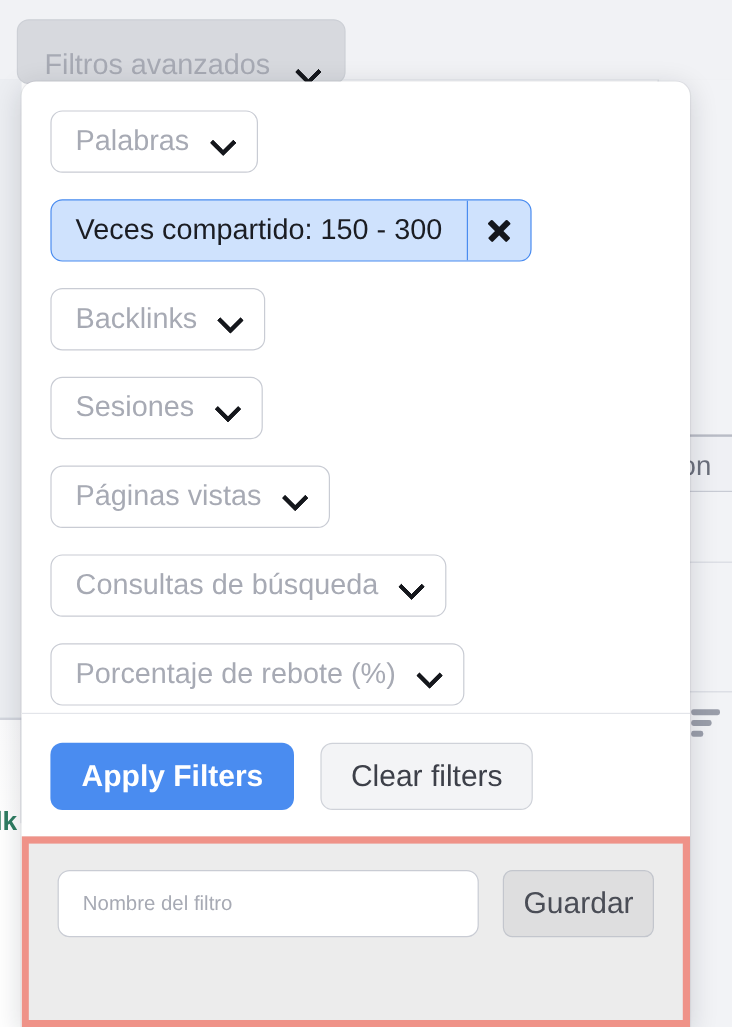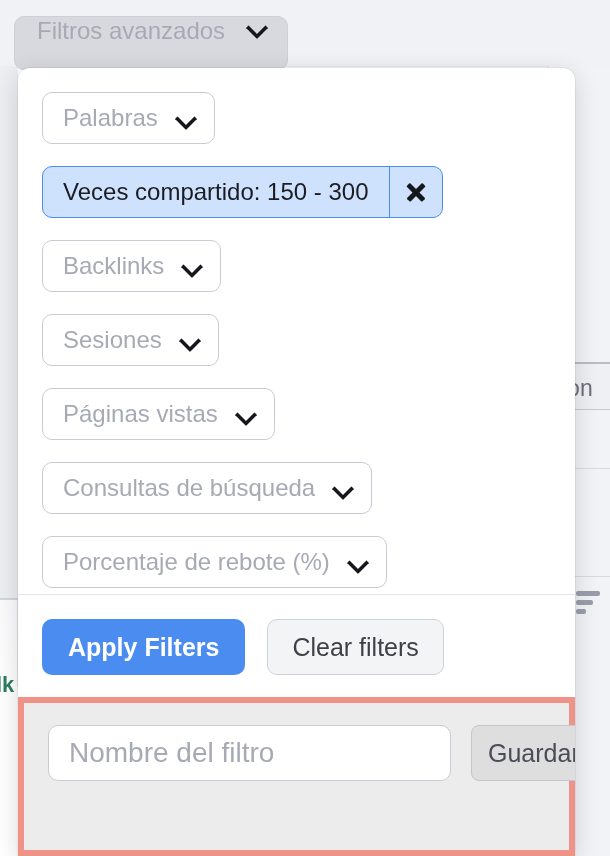--- a/index.html
+++ b/index.html
@@ -115,21 +115,21 @@
   }
 
   
   #trigger {
     position: absolute;
     left: 14px;
     top: 16px;
     height: 54px;
     box-sizing: border-box;
     display: flex;
-    align-items: flex-start;
+    align-items: flex-end;
     gap: 22px;
     padding: 0 20px 0 22px;
     background: #d7d9de;
     border: 1px solid #cdd0d6;
     border-radius: 10px;
     cursor: pointer;
   }
   #trigger .tlabel {
     font-size: 24px;
     color: #a7aab4;
@@ -298,21 +298,21 @@
   #save-row {
     display: flex;
     align-items: center;
     gap: 20px;
   }
   #filter-name-input {
     flex: 1;
     height: 56px;
     box-sizing: border-box;
     padding: 2px 20px;
-    font-size: 28px;
+    font-size: 17px;
     color: #1b1d23;
     background: #ffffff;
     border: 1px solid #c9ccd4;
     border-radius: 10px;
     font-family: inherit;
     outline: none;
   }
   #filter-name-input::placeholder { color: #a7aab4; }
   #save-button {
     height: 56px;

